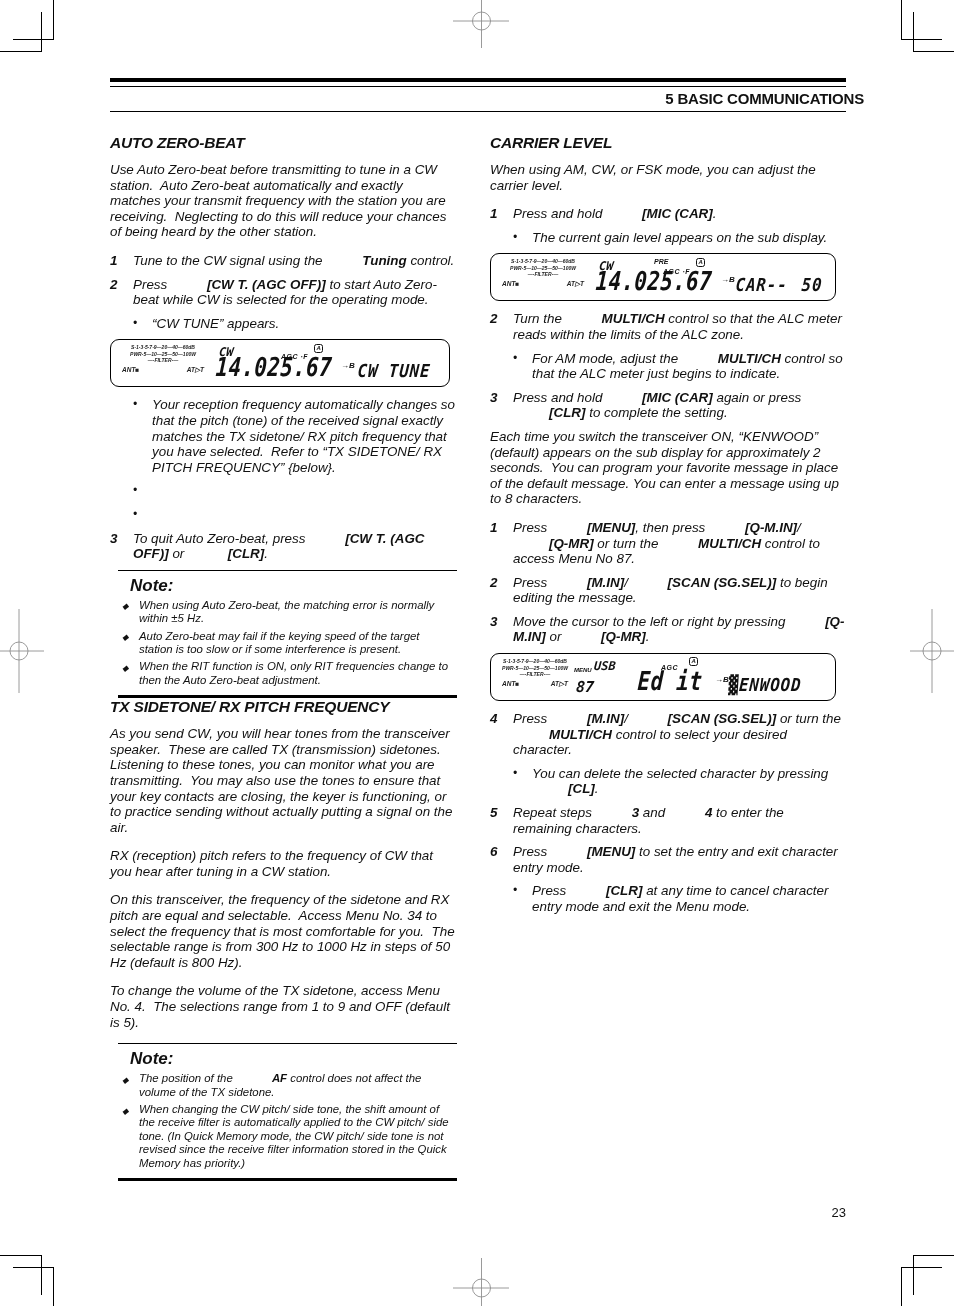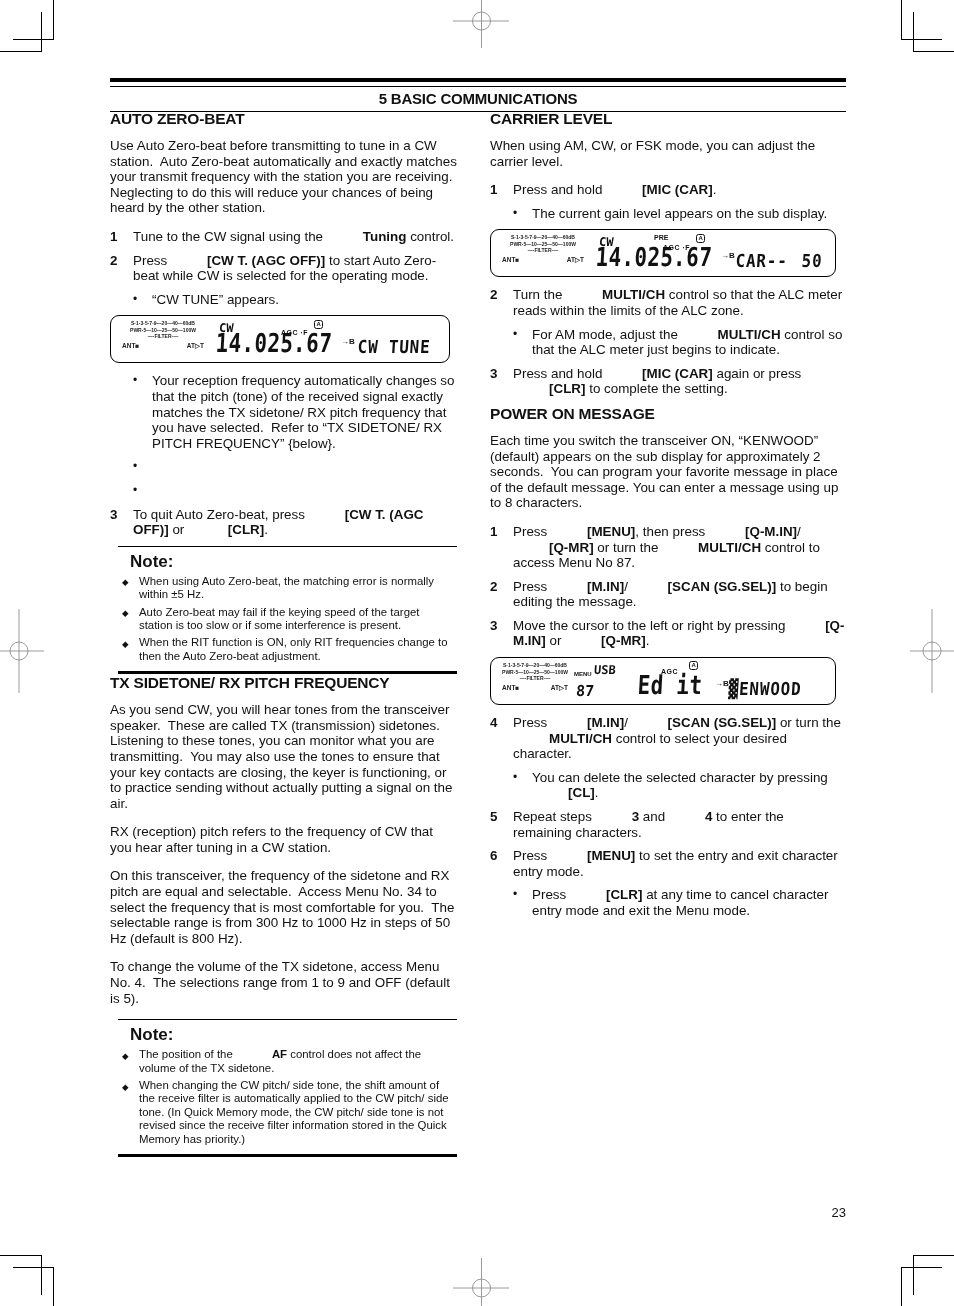--- a/index.html
+++ b/index.html
@@ -17,25 +17,25 @@
   .tm.bl-o{left:13px;top:1267px;width:40px;height:39px;border-right:1.4px solid #000;border-top:1.4px solid #000;}
   .tm.bl-i{left:0;top:1255px;width:41px;height:39px;border-right:1.4px solid #000;border-top:1.4px solid #000;}
   .tm.br-o{left:901px;top:1267px;width:40px;height:39px;border-left:1.4px solid #000;border-top:1.4px solid #000;}
   .tm.br-i{left:913px;top:1255px;width:41px;height:39px;border-left:1.4px solid #000;border-top:1.4px solid #000;}
   .regmark{position:absolute;}
   
   .hrule{position:absolute;left:110px;width:736px;background:#000;}
   #rule-thick{top:78px;height:3.6px;}
   #rule-mid{top:85.5px;height:1.8px;}
   #rule-thin{top:110.5px;height:1.2px;}
-  #chapter{position:absolute;left:110px;top:90px;width:736px;text-align:center;
+  #chapter{position:absolute;left:128px;top:90px;width:736px;text-align:right;
     font-size:15px;font-weight:bold;letter-spacing:-0.2px;}
   #pageno{position:absolute;left:796px;top:1205px;width:50px;text-align:right;font-size:13px;}
   
-  .col{position:absolute;top:110px;}
+  .col{position:absolute;top:134px;font-style:italic;}
   #col-left{left:110px;width:347px;}
   #col-right{left:490px;width:356px;}
   h2.sec{font-size:15.5px;font-weight:bold;margin:0 0 10px;letter-spacing:-0.2px;}
   .sec2{margin-top:16px;}
   p.body{font-size:13.4px;line-height:15.6px;margin:8px 0 13px;white-space:pre-wrap;}
   .step{display:flex;margin:0 0 8px;font-size:13.4px;line-height:15.6px;}
   .num{width:23px;flex:none;font-weight:bold;}
   .stx{flex:1;white-space:pre-wrap;}
   .bul{display:flex;margin:0 0 8px;padding-left:23px;font-size:13.4px;line-height:15.6px;}
   .dot{width:19px;flex:none;font-size:12px;}
@@ -228,21 +228,20 @@
   </div>
   <div class="bul">
     <span class="dot">•</span>
     <div class="btx"><span>For AM mode, adjust the </span><span class="b">MULTI/CH</span><span> control so that the ALC meter just begins to indicate.</span></div>
   </div>
   <div class="step">
     <span class="num">3</span>
     <div class="stx"><span>Press and hold </span><span class="b">[MIC (CAR]</span><span> again or press </span><span class="b">[CLR]</span><span> to complete the setting.</span></div>
   </div>
 
-  <h2 class="sec sec2">POWER ON MESSAGE</h2>
   <p class="body"><span>Each time you switch the transceiver ON, “KENWOOD” (default) appears on the sub display for approximately 2 seconds.  You can program your favorite message in place of the default message. You can enter a message using up to 8 characters.</span></p>
 
   <div class="step">
     <span class="num">1</span>
     <div class="stx"><span>Press </span><span class="b">[MENU]</span><span>, then press </span><span class="b">[Q-M.IN]</span><span>/ </span><span class="b">[Q-MR]</span><span> or turn the </span><span class="b">MULTI/CH</span><span> control to access Menu No 87.</span></div>
   </div>
   <div class="step">
     <span class="num">2</span>
     <div class="stx"><span>Press </span><span class="b">[M.IN]</span><span>/ </span><span class="b">[SCAN (SG.SEL)]</span><span> to begin editing the message.</span></div>
   </div>

